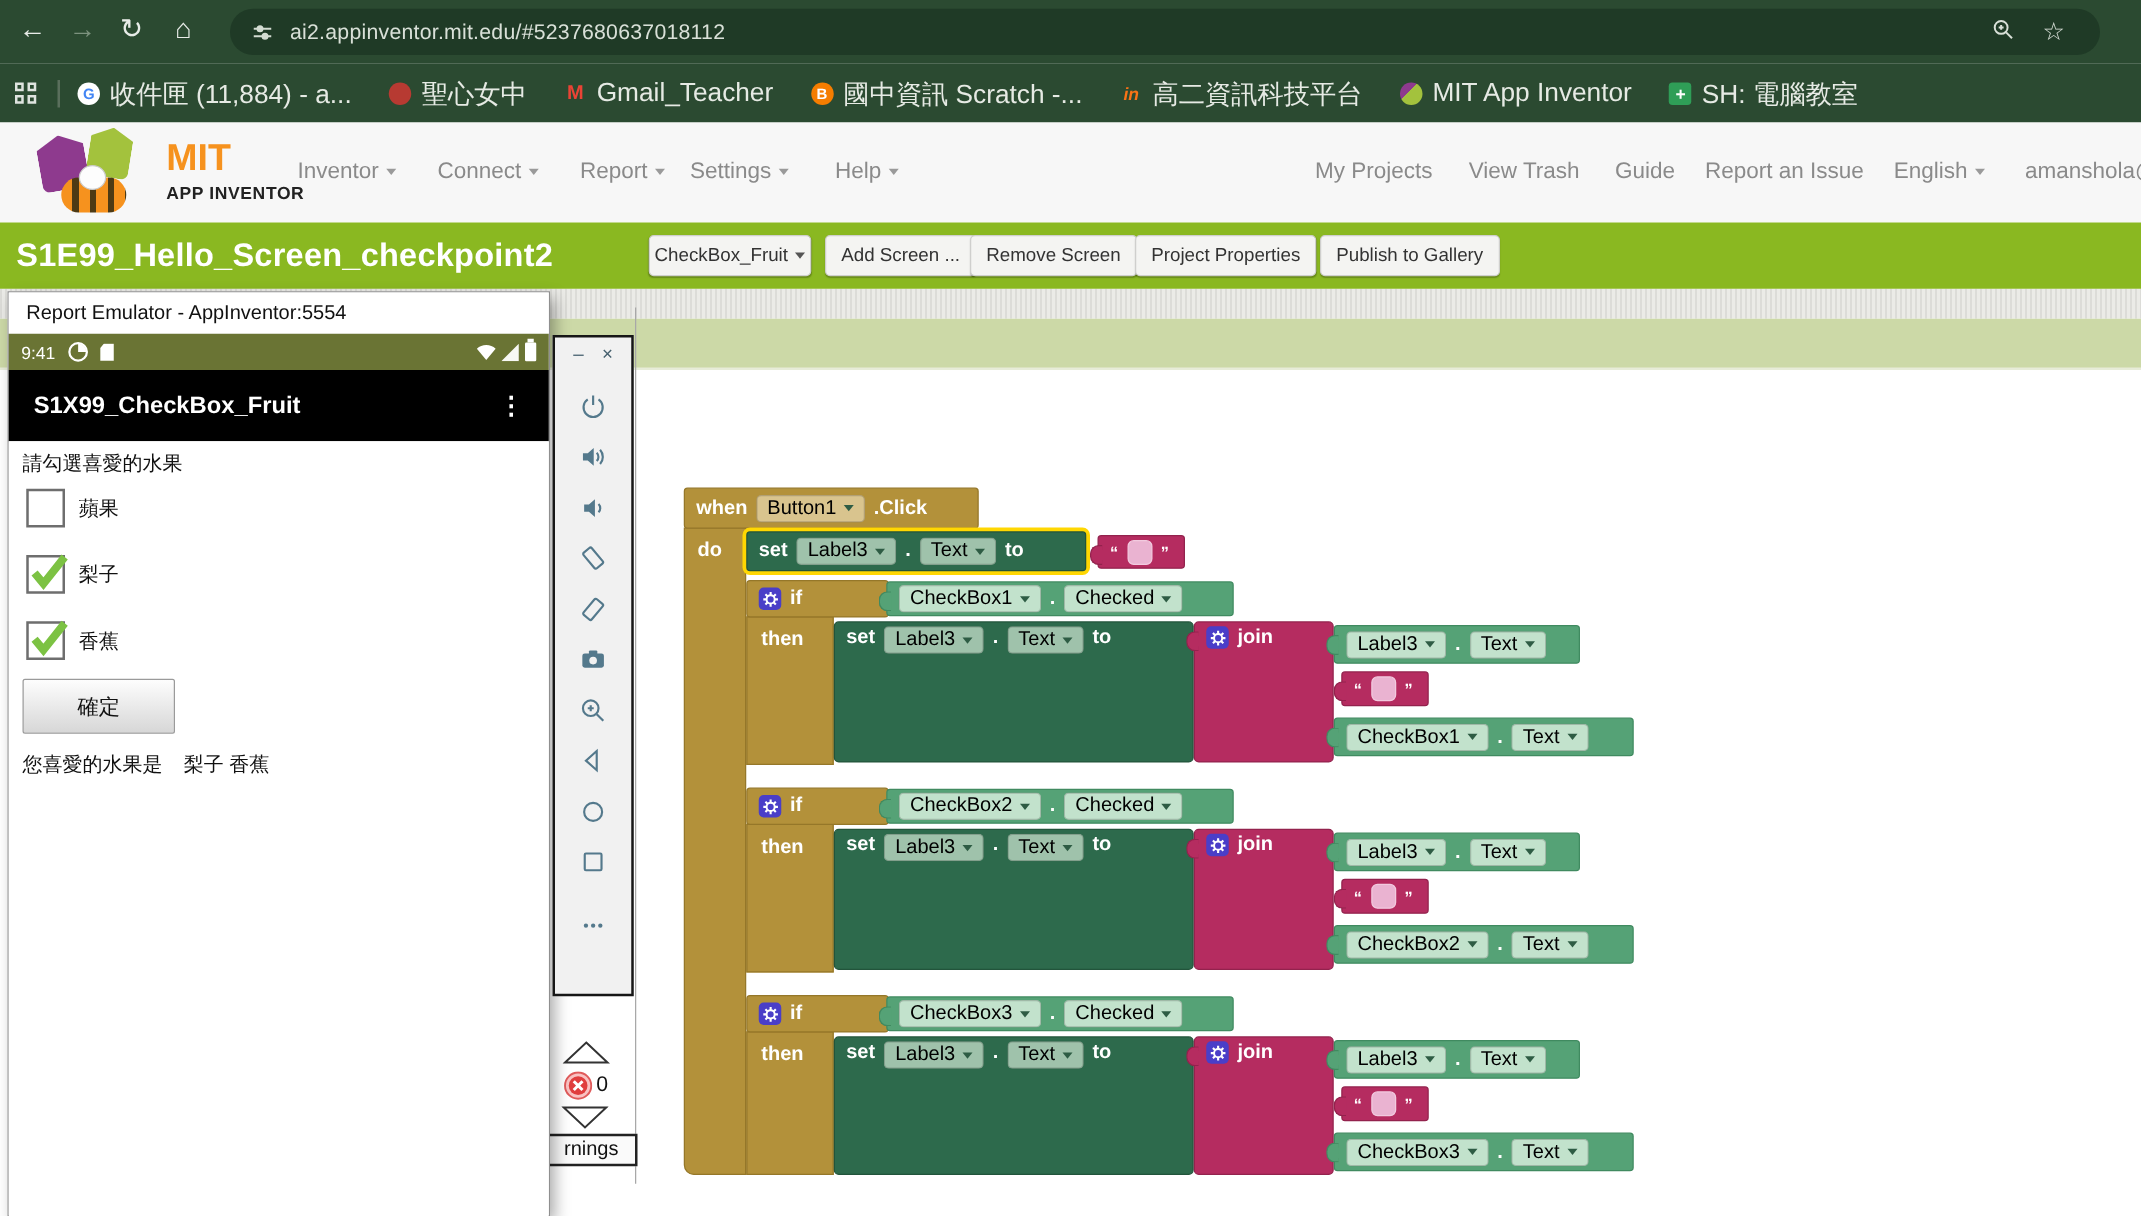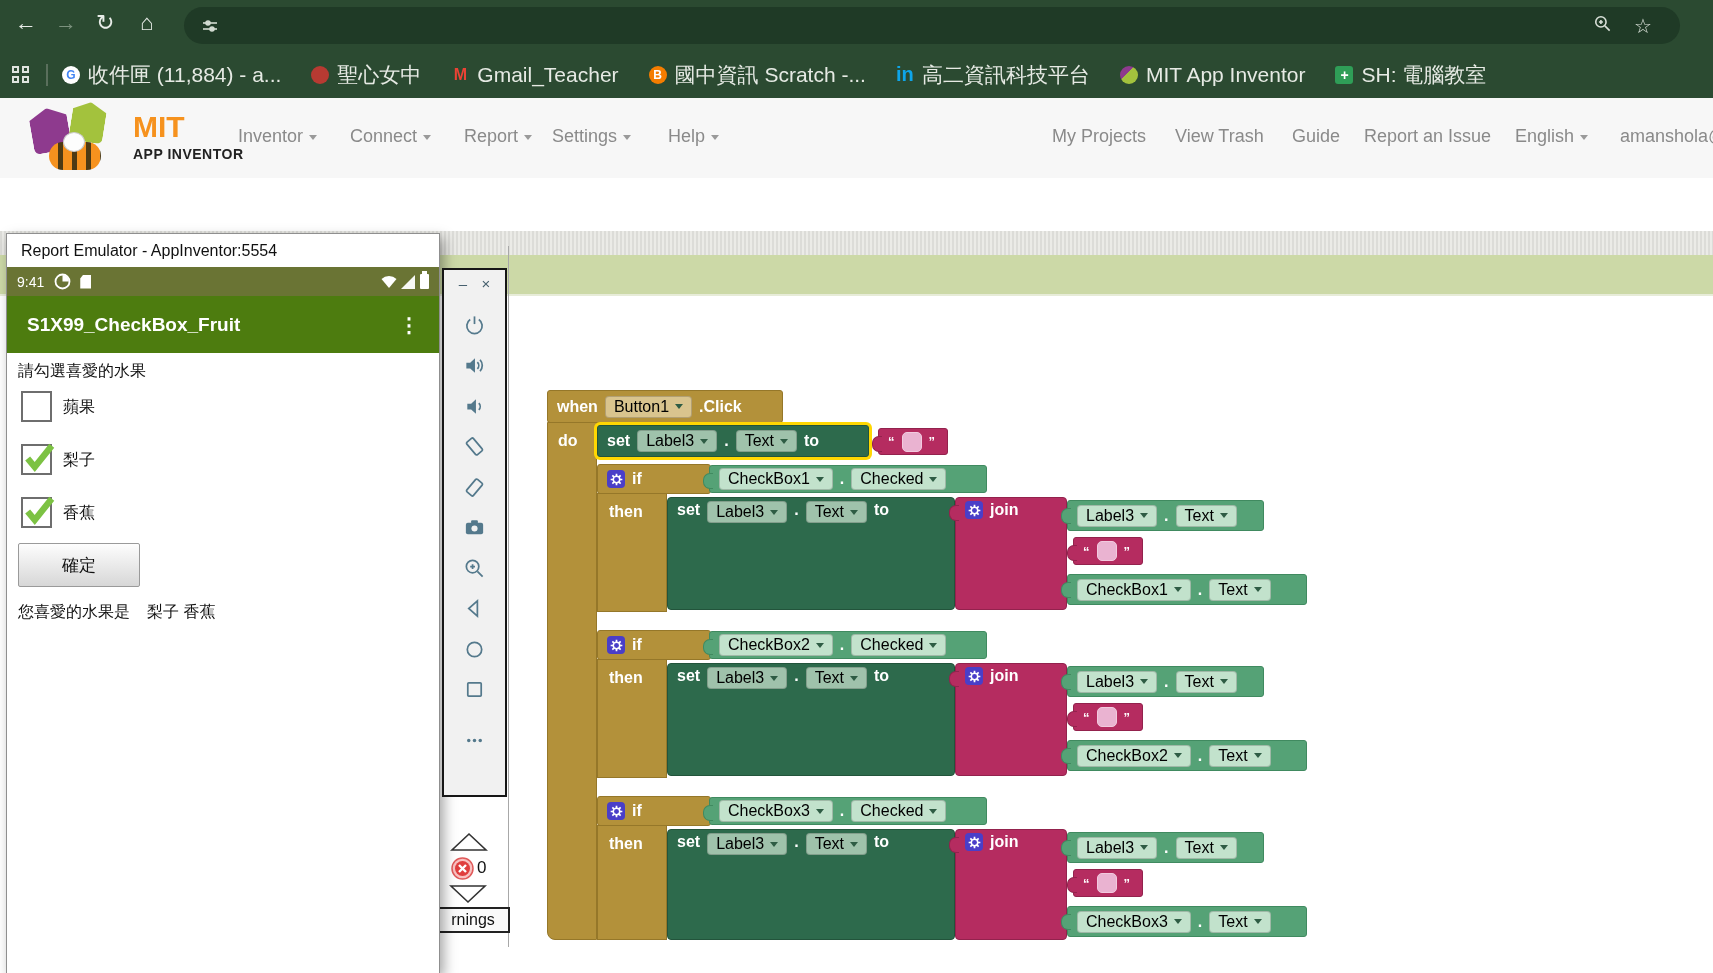--- a/index.html
+++ b/index.html
@@ -22,21 +22,21 @@
   .apps-grid span { border:2px solid #dfe4df; }
   .bm-sep { width:2px; height:22px; background:#5a6f5c; margin:0 14px 0 16px; }
   .bm-item { display:flex; align-items:center; gap:8px; margin-right:30px; cursor:pointer; }
   .bm-label { font-size:21px; color:#e6eae4; white-space:nowrap; }
   .fav { width:18px; height:18px; border-radius:50%; display:flex; align-items:center; justify-content:center;
          font-size:12px; font-weight:bold; color:#fff; flex:0 0 auto;}
   .fav.google { background:#fff; color:#4285F4; }
   .fav.redb   { background:#b73a32; }
   .fav.gmail  { background:transparent; color:#ea4335; font-size:16px; }
   .fav.orangeb{ background:#f57d00; }
-  .fav.orangein{ background:transparent; color:#0ea5e9; font-size:20px; }
+  .fav.orangein{ background:transparent; color:#f97316; font-size:14px; font-style:italic;}
   .fav.bee    { background:#f5a623; background:linear-gradient(135deg,#8e3a8e 0 40%,#a3c23d 40% 100%); }
   .fav.greenx { background:#2f9e57; border-radius:3px; color:#fff; font-size:14px; }
 
   
   .ai-header { position:absolute; left:0; top:98px; width:1713px; height:80px; background:#f7f7f7; z-index:2; }
   .logo-wrap { position:absolute; left:25px; top:4px; width:310px; height:74px; }
   .hex { position:absolute; border-radius:6px; }
   .hex.purple { left:6px; top:6px; width:38px; height:44px; background:#8e3a8e;
                 clip-path:polygon(50% 0,100% 22%,100% 100%,0 100%,0 22%); transform:rotate(-10deg); }
   .hex.green  { left:46px; top:0; width:34px; height:40px; background:#a3c23d;
@@ -86,21 +86,21 @@
   .quote { font-size:13px; font-weight:bold; color:#fff; }
   .goldcol { position:absolute; background:#b3913a; border:1px solid #957729; z-index:9; }
   .blklabel { position:absolute; color:#fff; font-weight:bold; font-size:16px; z-index:11; }
 
   
   .emu { position:absolute; left:6px; top:233px; width:434px; height:740px; background:#fff;
          border:1px solid #8f8f8f; box-shadow:4px 5px 12px rgba(0,0,0,.35); z-index:40; }
   .emu-title { height:33px; display:flex; align-items:center; padding-left:14px; font-size:16px; color:#111; background:#fff; }
   .emu-status { height:29px; background:#6a7434; display:flex; align-items:center; padding:0 10px; color:#fff; }
   .emu-status .time { font-size:14px; margin-right:10px; }
-  .emu-appbar { height:57px; background:#4d7c0f; display:flex; align-items:center; padding:0 20px; }
+  .emu-appbar { height:57px; background:#000000; display:flex; align-items:center; padding:0 20px; }
   .emu-apptitle { color:#fff; font-size:19px; font-weight:bold; }
   .emu-kebab { margin-left:auto; color:#fff; font-size:20px; font-weight:bold; cursor:pointer; }
   .emu-body { position:relative; width:100%; height:620px; background:#fff; }
   .emu-prompt { position:absolute; left:11px; top:8px; font-size:16px; color:#111; }
   .acb { position:absolute; left:14px; width:31px; height:31px; background:#fff; border:2px solid #6e6e6e; cursor:pointer; }
   .acb svg { display:none; position:absolute; left:-1px; top:-6px; }
   .acb.checked svg { display:block; }
   .acb-label { position:absolute; left:56px; font-size:16px; color:#111; }
   .emu-btn { position:absolute; left:11px; top:307px; width:122px; height:44px;
              background:linear-gradient(#fdfdfd,#d7d7d7); border:1px solid #9a9a9a; border-radius:2px;
@@ -146,20 +146,21 @@
       <span class="site-ico">
         <svg width="16" height="16" viewBox="0 0 16 16">
             <g stroke="#d3dcd2" stroke-width="1.6" fill="none">
           <line x1="1" y1="5" x2="15" y2="5"></line>
               <line x1="1" y1="11" x2="15" y2="11"></line>
           <circle cx="6" cy="5" r="2" fill="#d3dcd2"></circle>
               <circle cx="10" cy="11" r="2" fill="#d3dcd2"></circle>
             </g>
           </svg>
       </span>
+      <span class="url-text">ai2.appinventor.mit.edu/#5237680637018112</span>
       <span class="pill-right">
         <span>
           <svg width="19" height="19" viewBox="0 0 24 24" style="stroke:#d9e0d8;stroke-width:2;fill:none">
             <circle cx="10" cy="10" r="6.5"></circle>
               <path d="M15 15l6 6"></path>
               <path d="M10 7.5v5M7.5 10h5"></path>
             </svg>
         </span>
         <span style="color:#d9e0d8;font-size:20px">☆</span>
       </span>
@@ -219,20 +220,31 @@
     <span class="nav-item" style="left:552px"><span>Settings</span><i class="nav-caret"></i></span>
     <span class="nav-item" style="left:668px"><span>Help</span><i class="nav-caret"></i></span>
     <span class="nav-item" style="left:1052px">My Projects</span>
     <span class="nav-item" style="left:1175px">View Trash</span>
     <span class="nav-item" style="left:1292px">Guide</span>
     <span class="nav-item" style="left:1364px">Report an Issue</span>
     <span class="nav-item" style="left:1515px"><span>English</span><i class="nav-caret"></i></span>
     <span class="nav-item" style="left:1620px">amanshola@</span>
   </div>
 
+  <div class="proj-bar">
+    <span class="proj-title">S1E99_Hello_Screen_checkpoint2</span>
+    <span class="proj-btn" style="left:519px;width:130px">
+      <span>CheckBox_Fruit</span>
+        <i class="nav-caret" style="border-top-color:#555"></i>
+      </span>
+    <span class="proj-btn" style="left:660px">Add Screen ...</span>
+    <span class="proj-btn" style="left:776px">Remove Screen</span>
+    <span class="proj-btn" style="left:908px">Project Properties</span>
+    <span class="proj-btn" style="left:1056px">Publish to Gallery</span>
+  </div>
 
   <div class="texture-strip"></div>
   <div class="pale-band"></div>
   <div class="canvas-line"></div>
 
   <div class="blk gold" style="left:547px;top:390px;width:236px;height:33px;z-index:11">
     <span>when</span>
     <span class="pill tan">
         <span>Button1</span>
         <i class="caret"></i>

